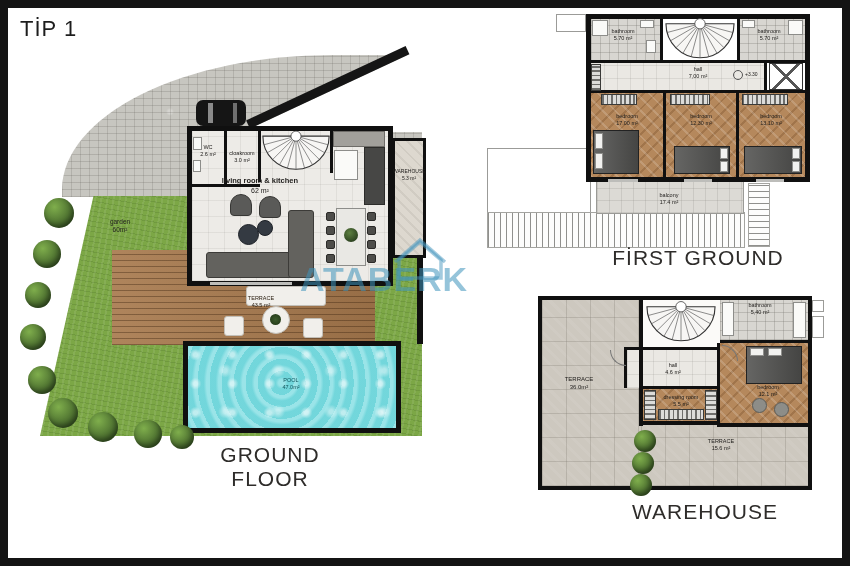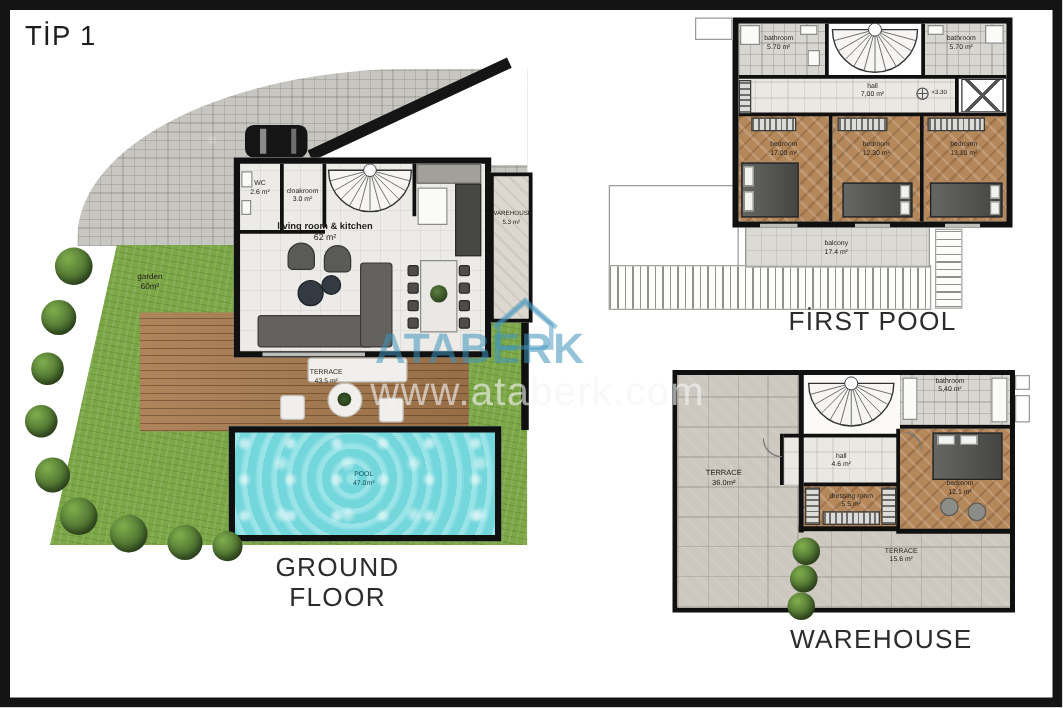--- a/index.html
+++ b/index.html
@@ -317,21 +317,21 @@
       <span>12.30 m²</span>
     </div>
     <div class="lbl" style="left:748px;top:113px;width:46px;font-size:5.5px;">
       <span>bedroom</span>
       <span>13.10 m²</span>
     </div>
     <div class="lbl" style="left:646px;top:192px;width:46px;font-size:5.5px;">
       <span>balcony</span>
       <span>17.4 m²</span>
     </div>
-    <div class="titleTxt" style="left:600px;top:246px;width:196px;">FİRST POOL</div>
+    <div class="titleTxt" style="left:600px;top:246px;width:196px;">FİRST GROUND</div>
   </div>
 
   <div>
     <div class="abs" style="left:538px;top:296px;width:274px;height:194px;border:4px solid #101010;background:#fff;"></div>
 
     <div class="abs stone-tile" style="left:542px;top:300px;width:99px;height:186px;"></div>
     <div class="abs stone-tile" style="left:641px;top:425px;width:167px;height:61px;"></div>
 
     <div class="abs hallfloor" style="left:627px;top:350px;width:90px;height:38px;"></div>
     <div class="abs wood" style="left:643px;top:388px;width:75px;height:34px;"></div>
@@ -414,16 +414,15 @@
       <span>15.6 m²</span>
     </div>
     <div class="titleTxt" style="left:607px;top:500px;width:196px;">WAREHOUSE</div>
   </div>
 
   <svg class="wm-house" width="58" height="48" viewBox="0 0 58 48">
     <path d="M8 24 L29 6 L50 24 L50 42 L8 42 Z" fill="none" stroke="rgba(70,150,190,.5)" stroke-width="3.5"></path>
     <path d="M4 26 L29 4 L54 26" fill="none" stroke="rgba(70,150,190,.5)" stroke-width="3.5"></path>
   </svg>
   <div class="wm-brand">ATABERK</div>
-  <div class="wm-url">www.ataberk.com</div>
 
   <div class="frame"></div>
 </div>
 
 </body></html>

